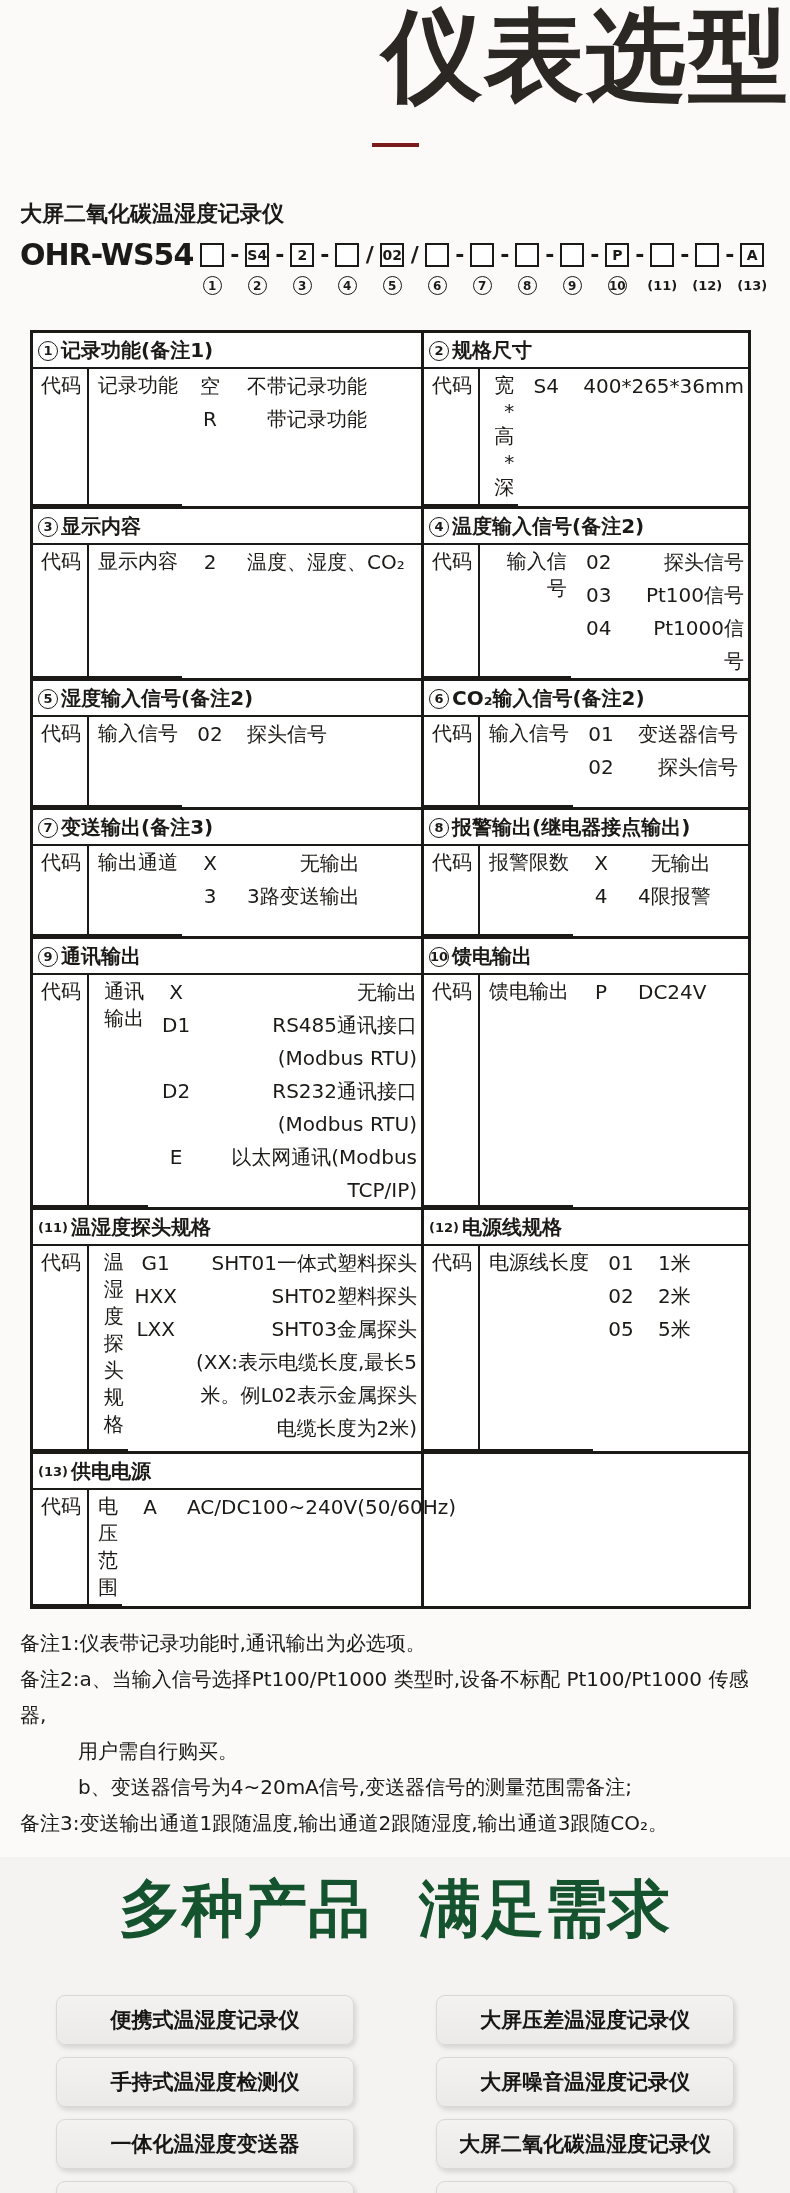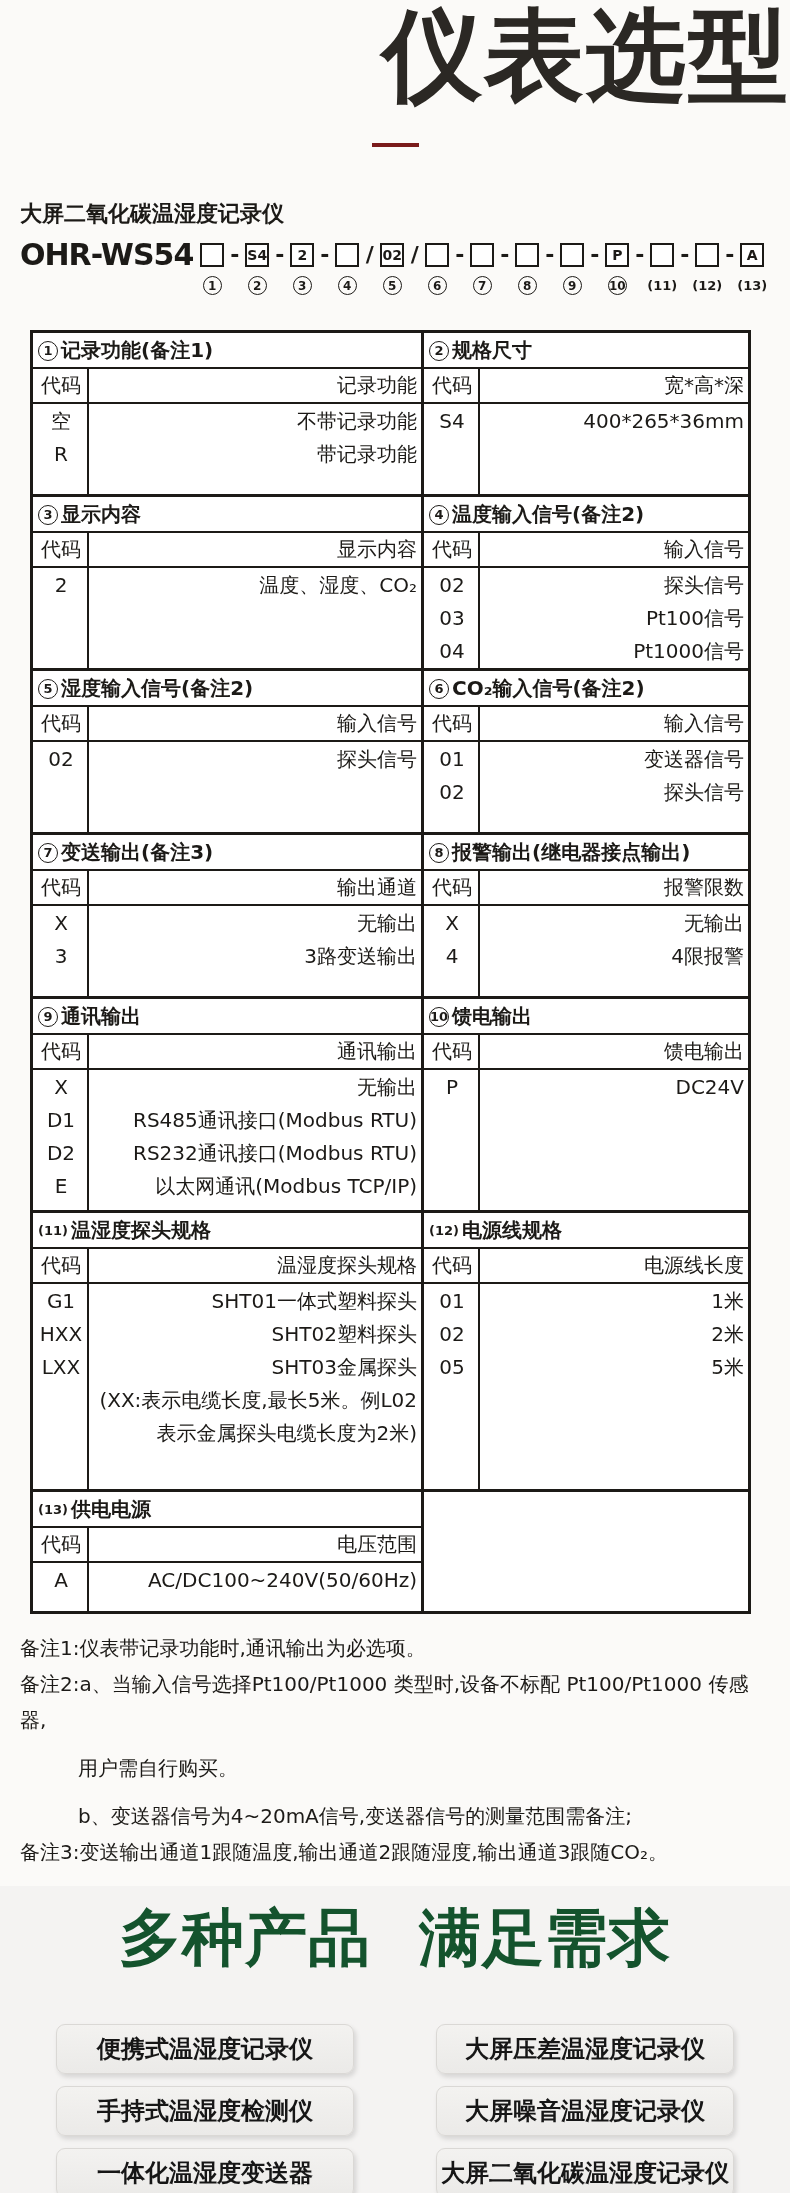--- a/index.html
+++ b/index.html
@@ -44,59 +44,59 @@
   }
   .band{display:grid;grid-template-columns:388px 1fr;}
   .band + .band{border-top:3px solid var(--ink);}
   .sec{display:flex;flex-direction:column;}
   .sec.right{border-left:3px solid var(--ink);}
   .sec-header{
     display:flex;align-items:center;gap:3px;padding:4px 5px 3px 5px;
     border-bottom:2px solid var(--ink);font-size:20px;font-weight:700;white-space:nowrap;
   }
   .sec-header .circ{width:20px;height:20px;font-size:13px;}
-  .sec-content{position:relative;flex:1;display:flex;flex-direction:column;}
+  .sec-content{position:relative;flex:1;display:flex;flex-direction:row;}
   .vline{position:absolute;left:54px;top:0;bottom:0;width:2px;background:var(--ink);}
   .code-row{display:grid;grid-template-columns:56px 1fr;border-bottom:2px solid var(--ink);}
   .code-row .c,.trow .c{font-size:20px;text-align:center;padding:3px 2px;}
   .code-row .d,.trow .d{font-size:20px;padding:3px 4px 3px 9px;text-align:right;}
   .tbody{padding-top:1px;}
   .trow{display:grid;grid-template-columns:56px 1fr;}
   .trow .c{padding:0 2px;line-height:33px;}
   .trow .d{padding:0 4px 0 9px;line-height:33px;}
   .band:nth-child(1) .tbody{min-height:90px;}
   .band:nth-child(2) .tbody{min-height:100px;}
   .band:nth-child(3) .tbody{min-height:90px;}
   .band:nth-child(4) .tbody{min-height:90px;}
   .band:nth-child(5) .tbody{min-height:140px;}
   .band:nth-child(6) .tbody{min-height:205px;}
   .band:nth-child(7) .tbody{min-height:48px;}
   .sec.empty{border-left:3px solid var(--ink);}
   
   .notes{margin:16px 0 0 20px;width:752px;}
   .note-line{font-size:20px;font-weight:500;line-height:36px;}
-  .note-line.ind{padding-left:58px;margin-top:12px;}
+  .note-line.ind{padding-left:58px;}
   
   .footer{
     margin-top:16px;background:var(--footbg);flex:1;min-height:436px;
     padding-top:10px;
   }
   .footer-heading{
     text-align:center;font-size:62px;font-weight:900;color:#14532d;letter-spacing:1px;
   }
   .footer-heading .hl{margin-right:48px;}
   .btn-grid{
     width:678px;margin:44px auto 0 auto;display:grid;
     grid-template-columns:298px 298px;column-gap:82px;row-gap:12px;
   }
   .pbtn{
     height:50px;border-radius:9px;background:linear-gradient(#f3f2f0,#ebeae8);
     border:1px solid var(--btnbd);box-shadow:2px 3px 5px rgba(0,0,0,0.13);
     display:flex;align-items:center;justify-content:center;
-    font-size:24px;font-weight:600;color:#161616;cursor:pointer;white-space:nowrap;
+    font-size:21px;font-weight:600;color:#161616;cursor:pointer;white-space:nowrap;
   }
 </style>
 </head>
 <body>
 
 <h1 class="page-title">仪表选型</h1>
 <div class="dash"></div>
 <div class="product-name">大屏二氧化碳温湿度记录仪</div>
 
 <div class="model-line">

